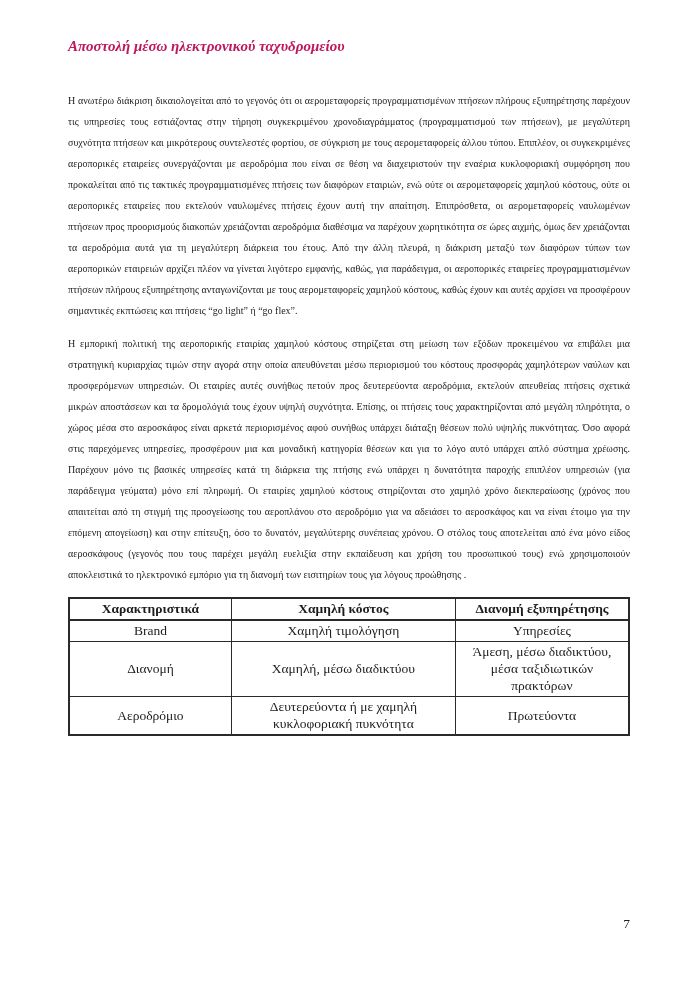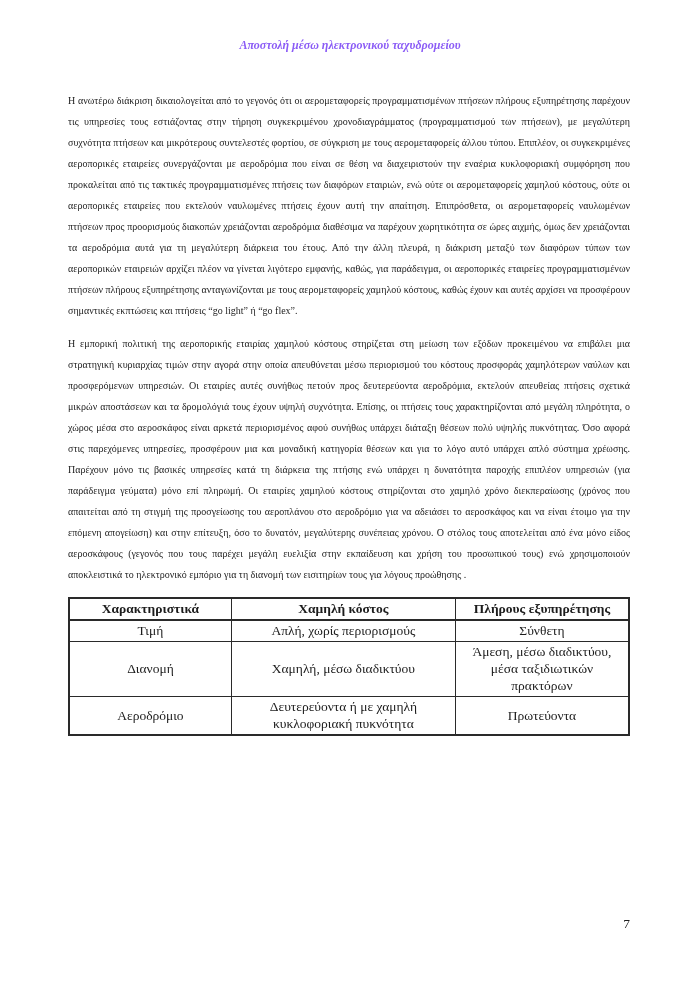--- a/index.html
+++ b/index.html
@@ -16,25 +16,25 @@
     height: 984px;
     background: #ffffff;
     color: #1c1c1c;
     font-family: "Liberation Serif", "DejaVu Serif", serif;
   }
   .running-header {
     position: absolute;
     top: 38px;
     left: 68px;
     right: 64px;
-    text-align: center;
-    font-size: 12px;
+    text-align: left;
+    font-size: 15px;
     font-style: italic;
     font-weight: bold;
-    color: #8b5cf6;
+    color: #be185d;
   }
   .body-text {
     position: absolute;
     top: 90px;
     left: 68px;
     width: 562px;
   }
   .para {
     margin: 0 0 12px 0;
     font-size: 10px;
@@ -92,28 +92,28 @@
     <table class="cmp">
       <colgroup>
         <col class="c1">
           <col class="c2">
           <col class="c3">
       </colgroup>
       <thead>
         <tr>
           <th>Χαρακτηριστικά</th>
           <th>Χαμηλή κόστος</th>
-          <th>Πλήρους εξυπηρέτησης</th>
+          <th>Διανομή εξυπηρέτησης</th>
         </tr>
       </thead>
       <tbody>
         <tr>
-          <td>Τιμή</td>
-          <td>Απλή, χωρίς περιορισμούς</td>
-          <td>Σύνθετη</td>
+          <td>Brand</td>
+          <td>Χαμηλή τιμολόγηση</td>
+          <td>Υπηρεσίες</td>
         </tr>
         <tr>
           <td>Διανομή</td>
           <td>Χαμηλή, μέσω διαδικτύου</td>
           <td>Άμεση, μέσω διαδικτύου, μέσα ταξιδιωτικών πρακτόρων</td>
         </tr>
         <tr>
           <td>Αεροδρόμιο</td>
           <td>Δευτερεύοντα ή με χαμηλή κυκλοφοριακή πυκνότητα</td>
           <td>Πρωτεύοντα</td>

